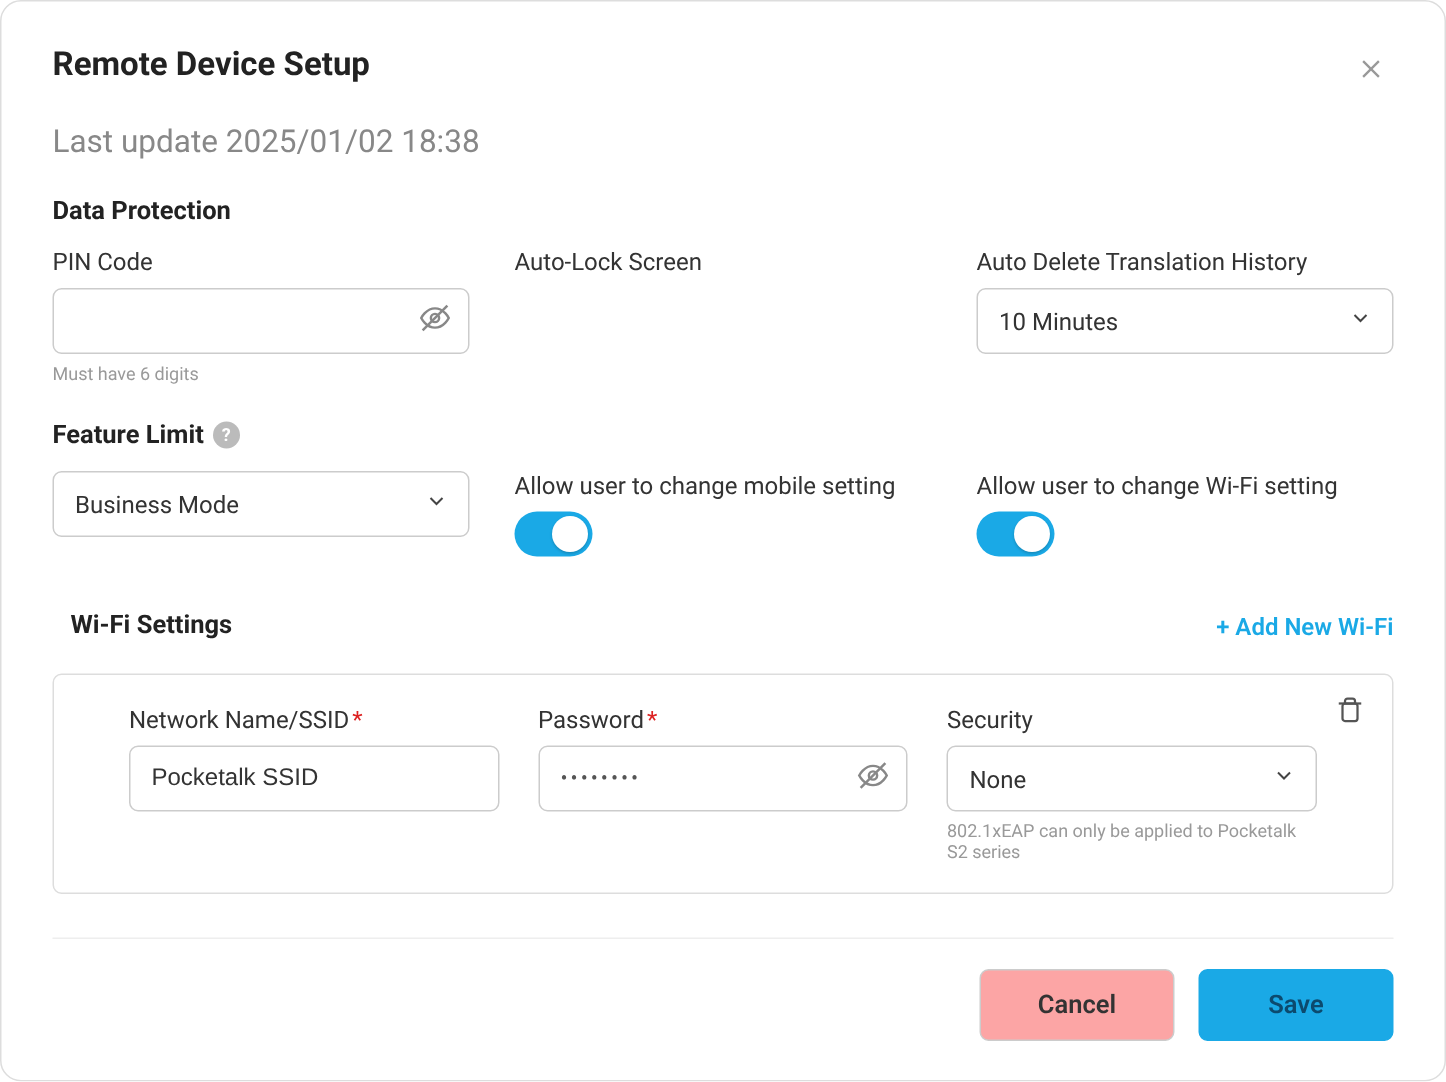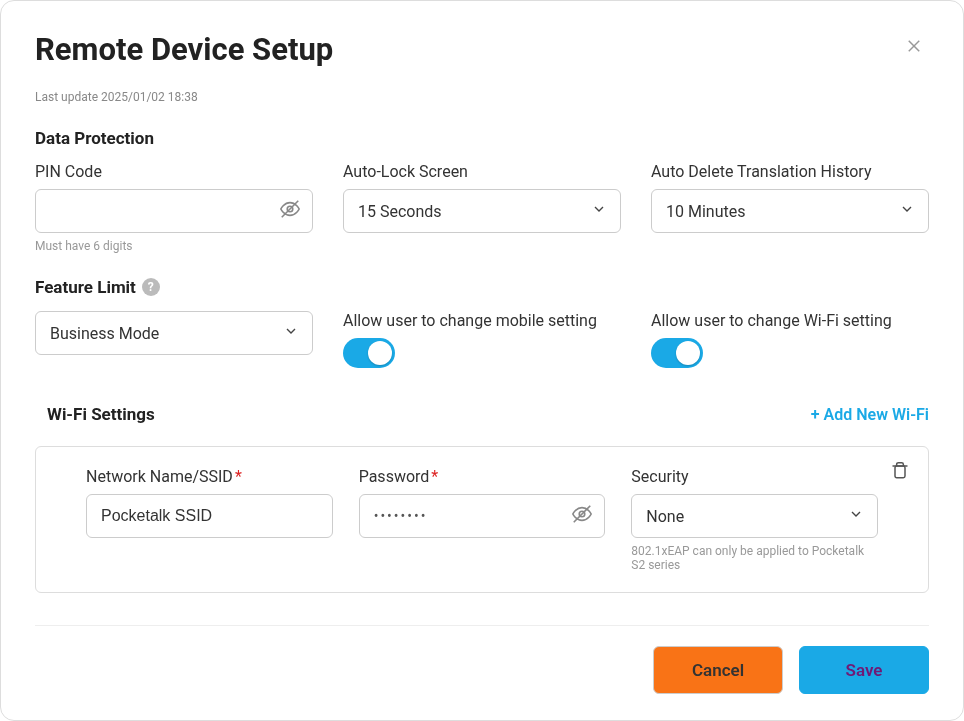--- a/index.html
+++ b/index.html
@@ -19,38 +19,38 @@
     position: relative;
     display: flex;
     flex-direction: column;
   }
   .header-row {
     display: flex;
     justify-content: space-between;
     align-items: flex-start;
   }
   .title {
-    font-size: 31px;
+    font-size: 22px;
     font-weight: 700;
     color: #222;
     margin: 0;
   }
   .close-btn {
     width: 30px;
     height: 30px;
     display: flex;
     align-items: center;
     justify-content: center;
     cursor: pointer;
     color: #999;
   }
   .close-btn svg { width: 18px; height: 18px; }
   .last-update {
     color: #888;
-    font-size: 12px;
+    font-size: 21px;
     margin-top: 22px;
   }
   .section-title {
     font-size: 17px;
     font-weight: 700;
     color: #222;
     margin-top: 24px;
     margin-bottom: 14px;
     display: flex;
     align-items: center;
@@ -203,28 +203,28 @@
     border-radius: 6px;
     font-size: 17px;
     font-weight: 600;
     cursor: pointer;
     display: flex;
     align-items: center;
     justify-content: center;
     padding: 0 24px;
   }
   .btn-secondary {
-    background: #f97316;
+    background: #fca5a5;
     border: 1px solid #ccc;
     color: #333;
   }
   .btn-primary {
     background: #1aa9e6;
     border: 1px solid #1aa9e6;
-    color: #701a75;
+    color: #0c4a6e;
   }
   .masked-dots {
     letter-spacing: 2px;
     font-size: 14px;
     color: #555;
   }
 </style>
 </head>
 <body>
 
@@ -255,28 +255,20 @@
             <path d="M2 12s3.5-7 10-7 10 7 10 7-3.5 7-10 7S2 12 2 12z"></path>
               <circle cx="12" cy="12" r="3"></circle>
               <line x1="3" y1="21" x2="21" y2="3"></line>
           </svg>
         </span>
       </div>
       <div class="helper-text">Must have 6 digits</div>
     </div>
     <div>
       <label class="field-label">Auto-Lock Screen</label>
-      <div class="select-wrap">
-        <div class="select" style="line-height:44px;">15 Seconds</div>
-        <span class="chevron">
-          <svg viewBox="0 0 24 24" fill="none" stroke="currentColor" stroke-width="2">
-              <polyline points="6 9 12 15 18 9"></polyline>
-            </svg>
-        </span>
-      </div>
     </div>
     <div>
       <label class="field-label">Auto Delete Translation History</label>
       <div class="select-wrap">
         <div class="select" style="line-height:44px;">10 Minutes</div>
         <span class="chevron">
           <svg viewBox="0 0 24 24" fill="none" stroke="currentColor" stroke-width="2">
               <polyline points="6 9 12 15 18 9"></polyline>
             </svg>
         </span>

